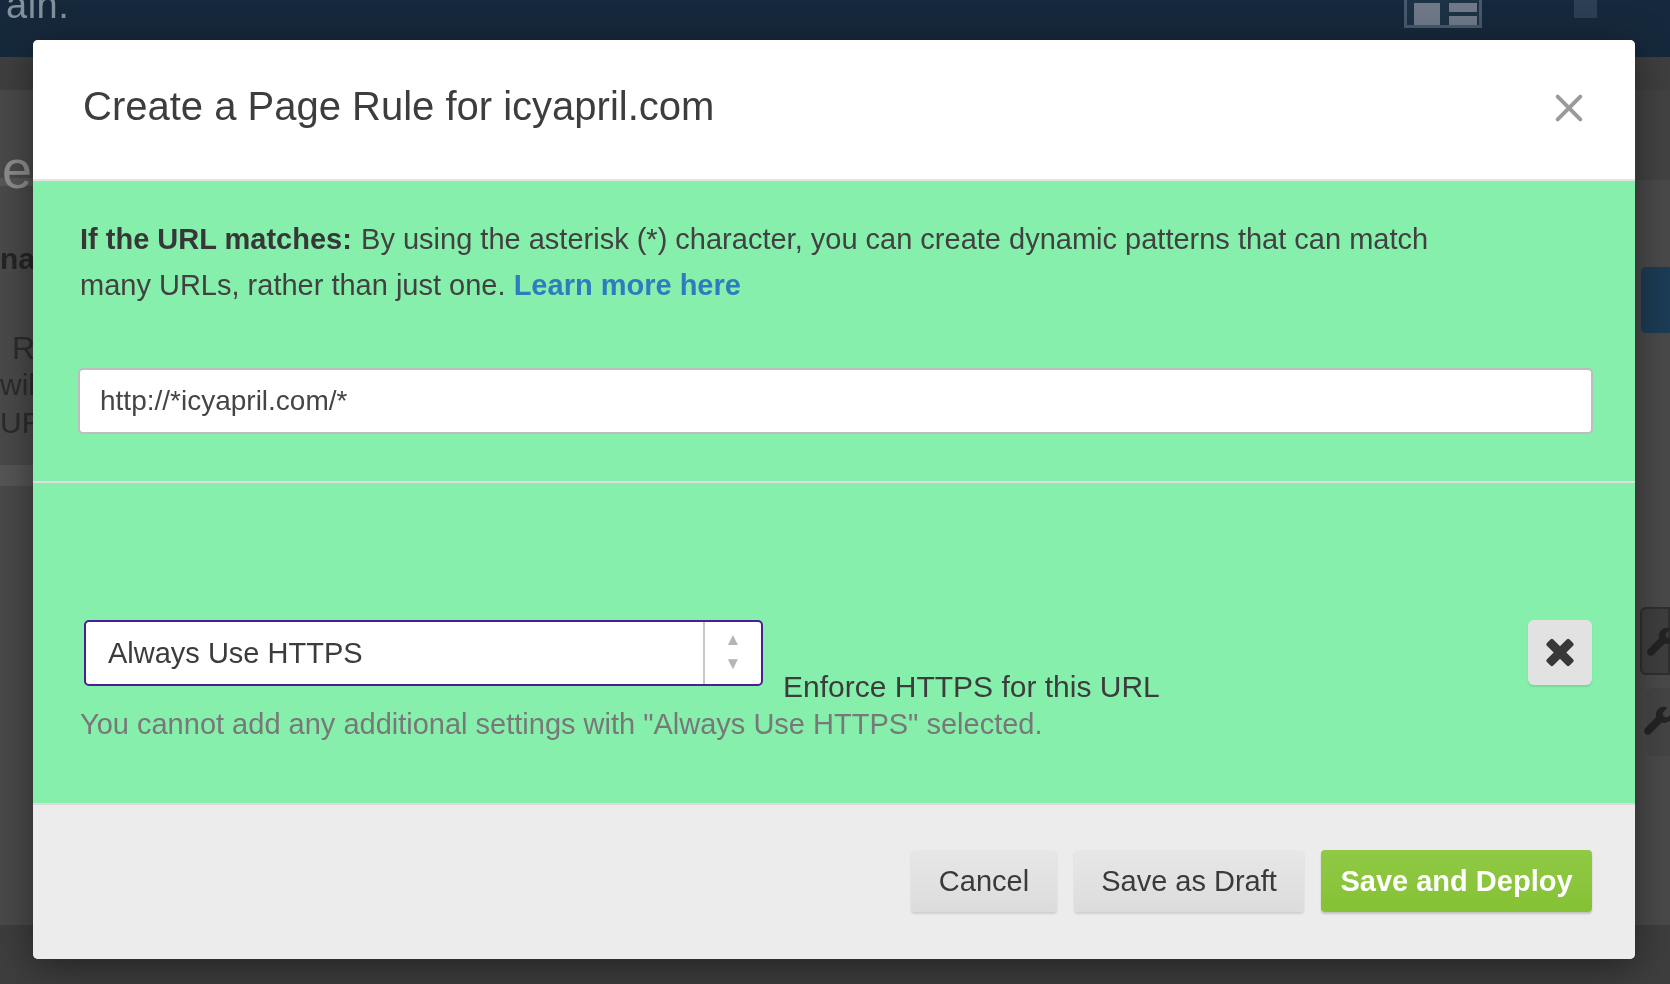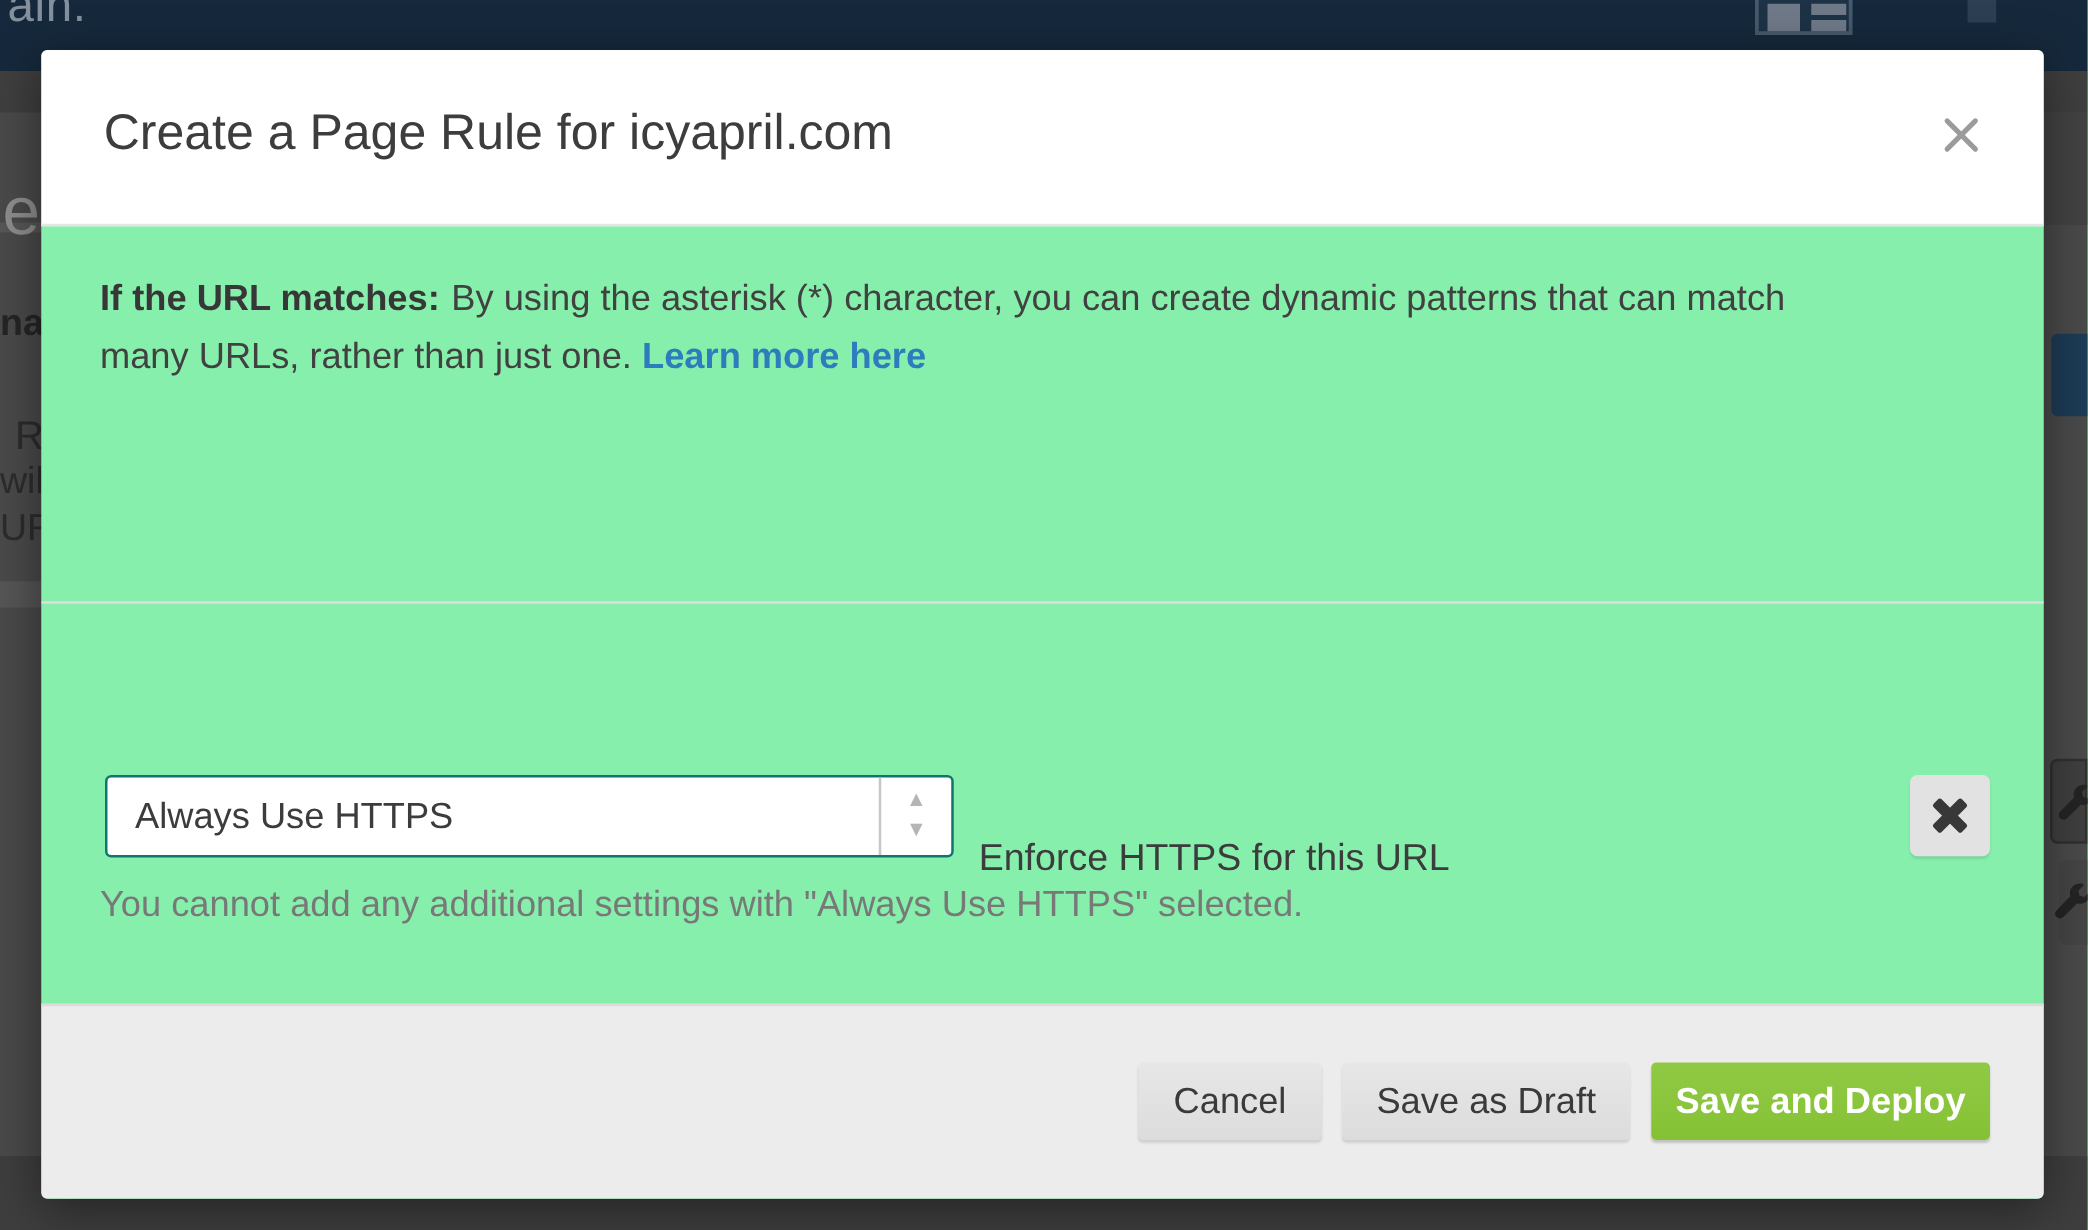--- a/index.html
+++ b/index.html
@@ -65,21 +65,21 @@
     position:absolute; left:45px; top:328px; width:1515px; height:66px;
     background:#fff; border:2px solid #bdbdbd; border-radius:5px;
     font-family:"Liberation Sans","DejaVu Sans",sans-serif;
     font-size:28px; color:#454545; padding:0 20px; outline:none;
   }
   .divider2 { position:absolute; left:0; top:441px; width:1602px; height:2px; background:#dedede; }
   
   .settings-heading { position:absolute; left:47px; top:460px; font-size:30px; font-weight:bold; color:#3a3a3a; }
   .setting-select {
     position:absolute; left:51px; top:580px; width:679px; height:66px;
-    background:#fff; border:2px solid #0f766e; border-radius:5px; cursor:pointer;
+    background:#fff; border:2px solid #4c1d95; border-radius:5px; cursor:pointer;
   }
   .setting-select .value {
     position:absolute; left:22px; top:0; height:62px; line-height:62px; font-size:29px; color:#3c3c3c;
   }
   .setting-select .arrow-zone {
     position:absolute; right:0; top:0; width:58px; height:62px; border-left:2px solid #c6c6c6;
     text-align:center;
   }
   .setting-select .arrow-up   { position:absolute; left:0; right:0; top:9px;  font-size:17px; color:#b5b5b5; line-height:17px; }
   .setting-select .arrow-down { position:absolute; left:0; right:0; top:33px; font-size:17px; color:#b5b5b5; line-height:17px; }
@@ -152,20 +152,21 @@
     <div class="close-btn">
       <div class="b1"></div>
         <div class="b2"></div>
     </div>
   </div>
 
   <div class="url-para">
     <b>If the URL matches:</b><span>By using the asterisk (*) character, you can create dynamic patterns that can match many URLs, rather than just one.</span><a>Learn more here</a>
   </div>
 
+  <input class="url-input" type="text" value="http://*icyapril.com/*" style="">
 
   <div class="divider2"></div>
 
 
   <div class="setting-select">
     <div class="value">Always Use HTTPS</div>
     <div class="arrow-zone">
       <div class="arrow-up">▲</div>
       <div class="arrow-down">▼</div>
     </div>

